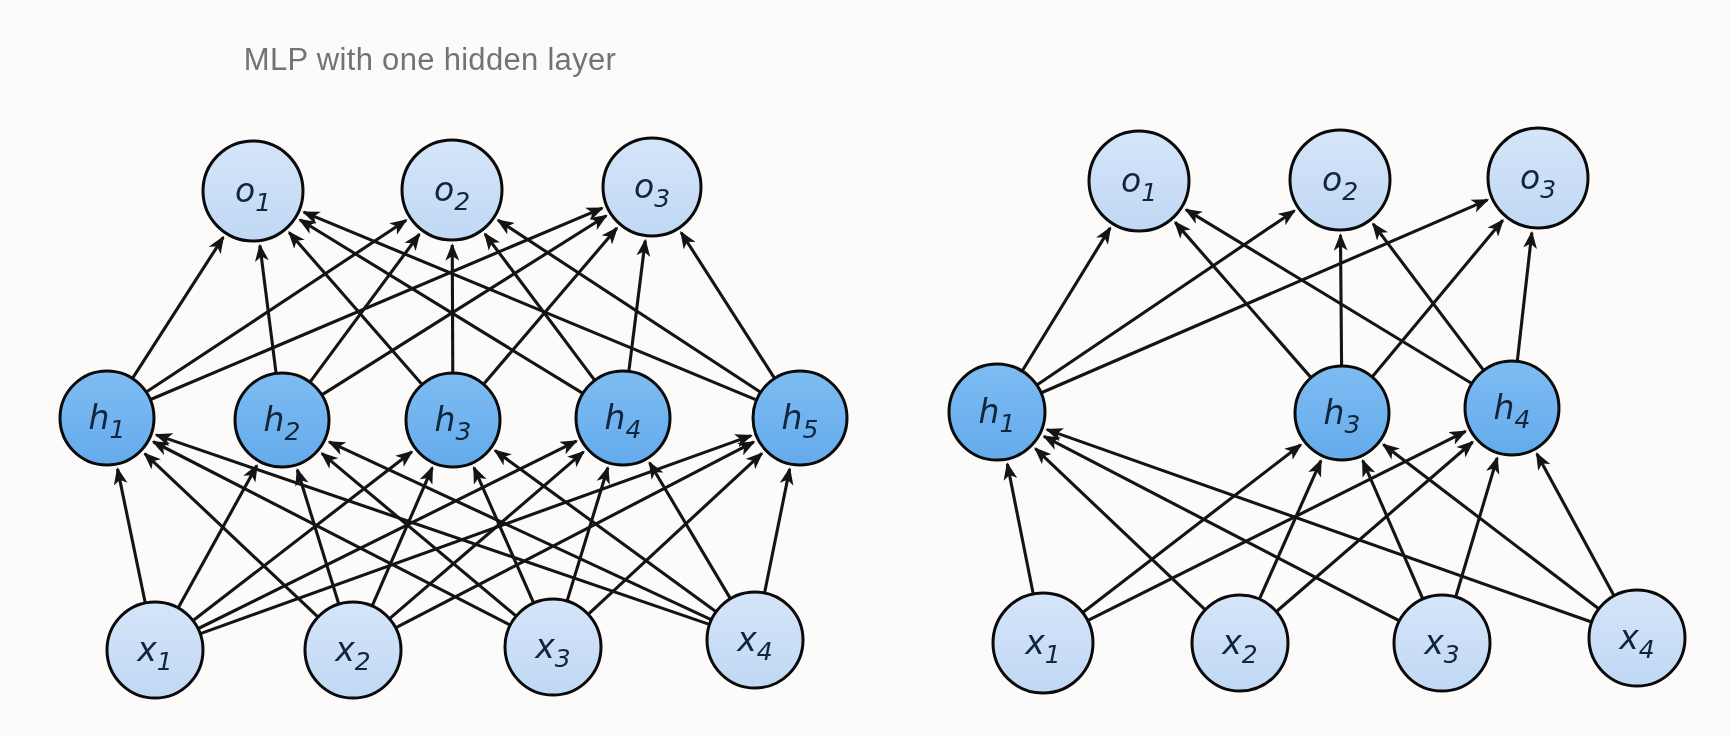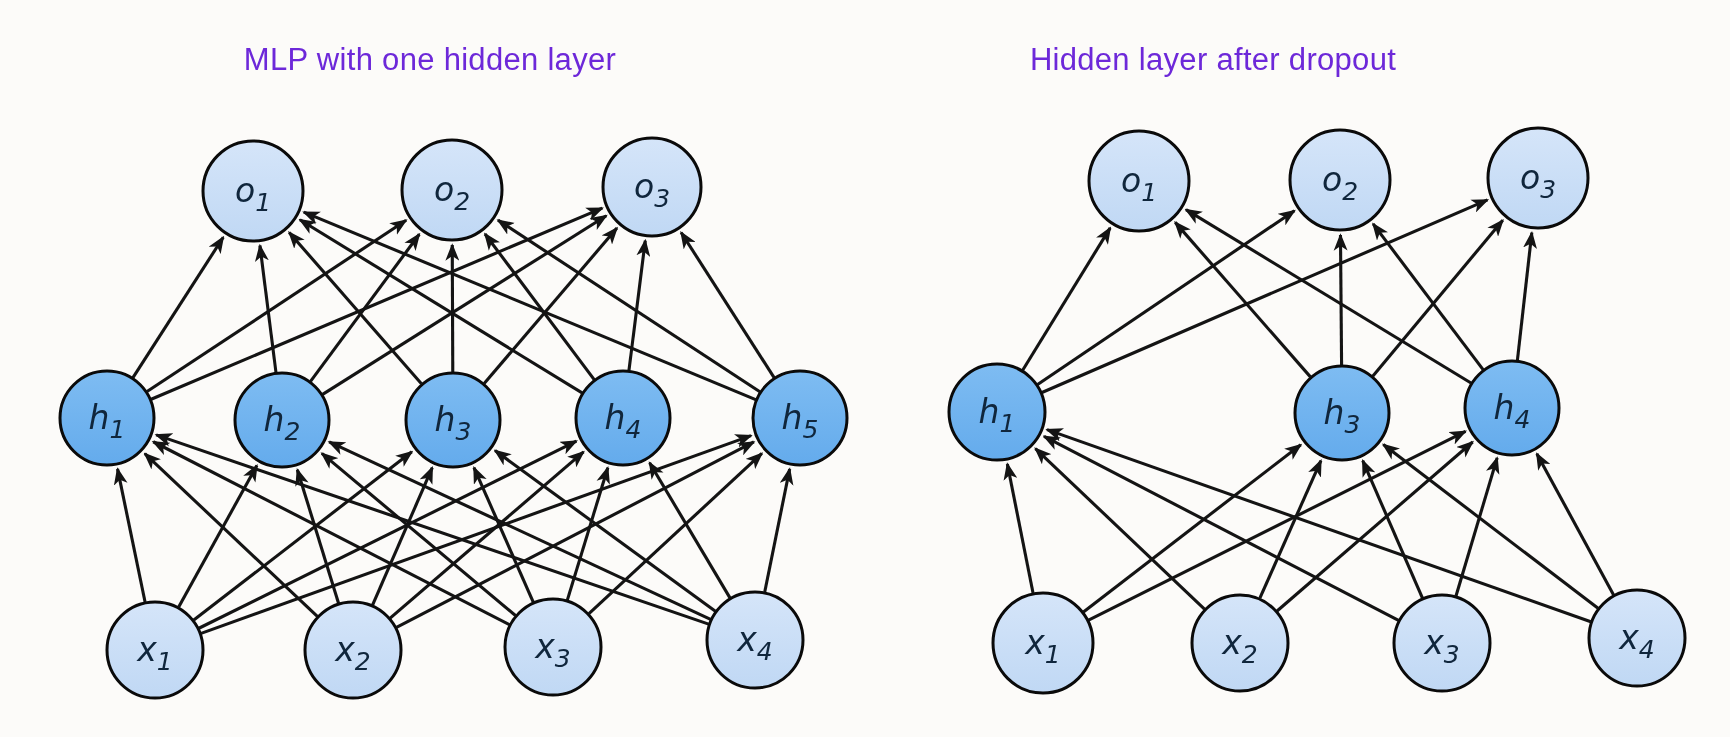--- a/index.html
+++ b/index.html
@@ -13,21 +13,21 @@
     width: 1730px;
     height: 737px;
     background: #fcfbf9;
     overflow: hidden;
   }
   .diagram-title {
     position: absolute;
     width: 560px;
     text-align: center;
     font-size: 31px;
-    color: #6d28d9;
+    color: #737373;
     letter-spacing: 0.3px;
   }
   #title-left  { left: 150px; top: 42px; }
   #title-right { left: 933px; top: 42px; }
   svg { position: absolute; left: 0; top: 0; }
   .edge {
     stroke: #141414;
     stroke-width: 3.1;
     fill: none;
   }
@@ -209,14 +209,13 @@
         </g>
         <g>
           <circle cx="1637" cy="638" r="48" class="node light"></circle>
           <text x="1637" y="649" class="nlabel"><tspan>x</tspan><tspan dy="9" class="nsub">4</tspan></text>
         </g>
       </g>
     </svg>
 
   <div id="title-left" class="diagram-title">MLP with one hidden layer</div>
 
-  <div id="title-right" class="diagram-title">Hidden layer after dropout</div>
 </div>
 
 </body></html>

